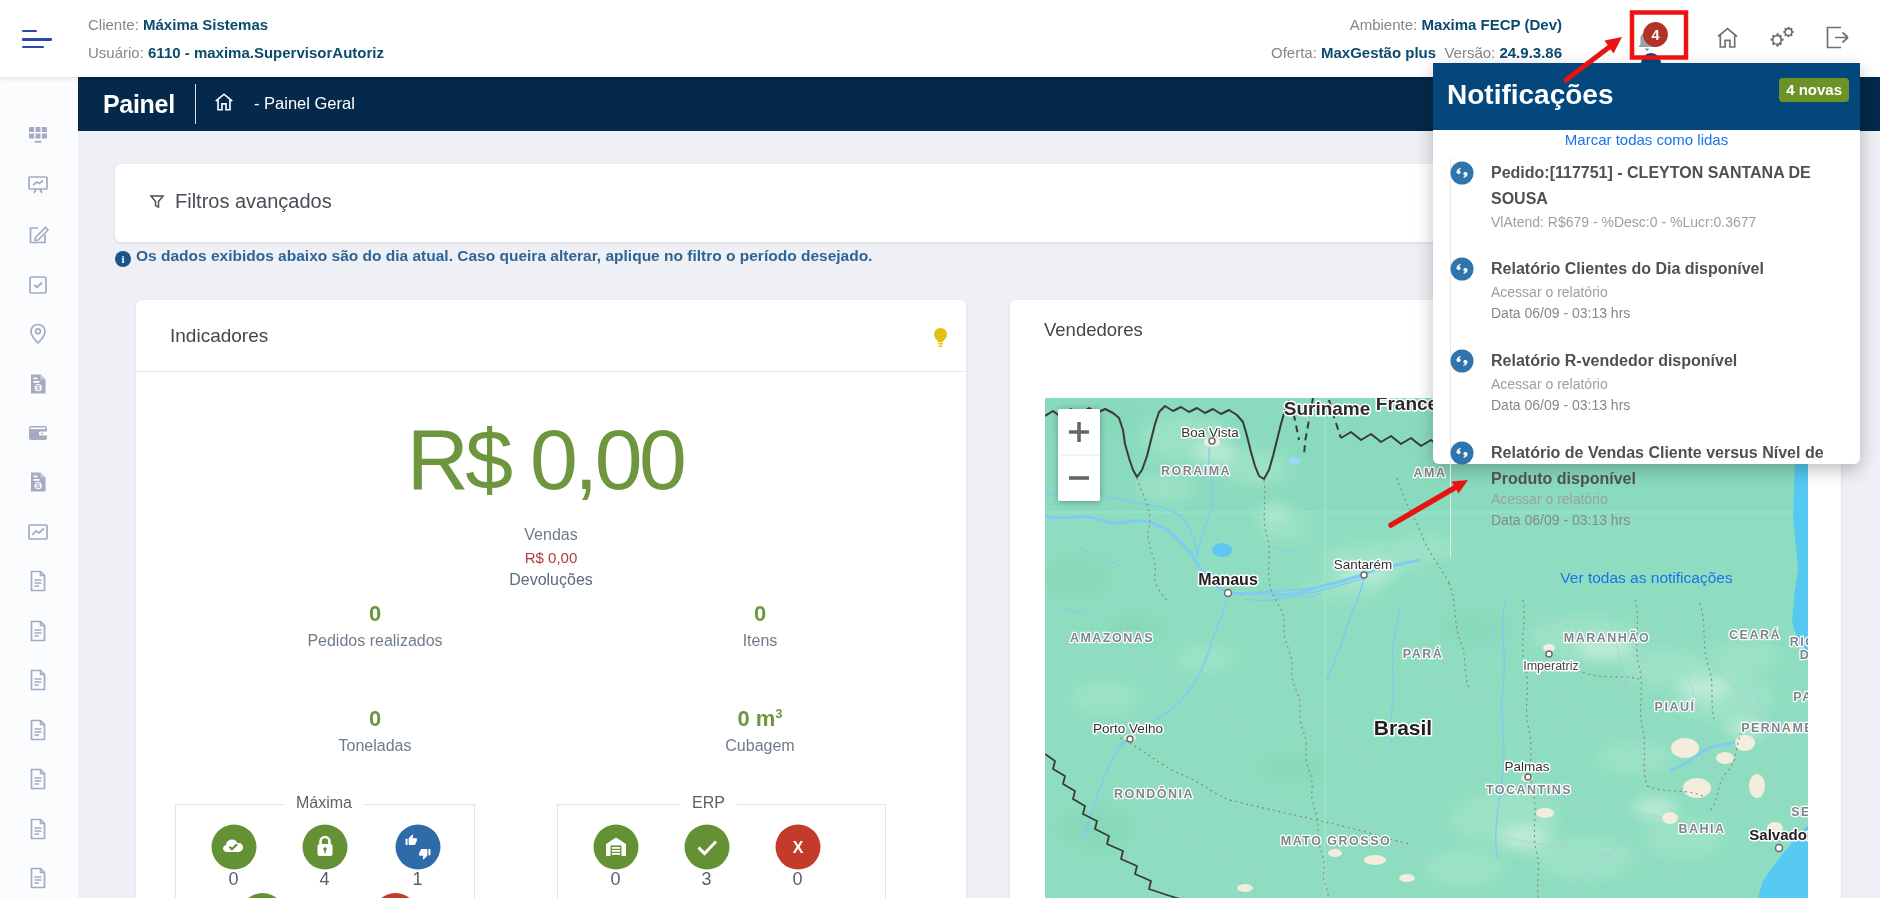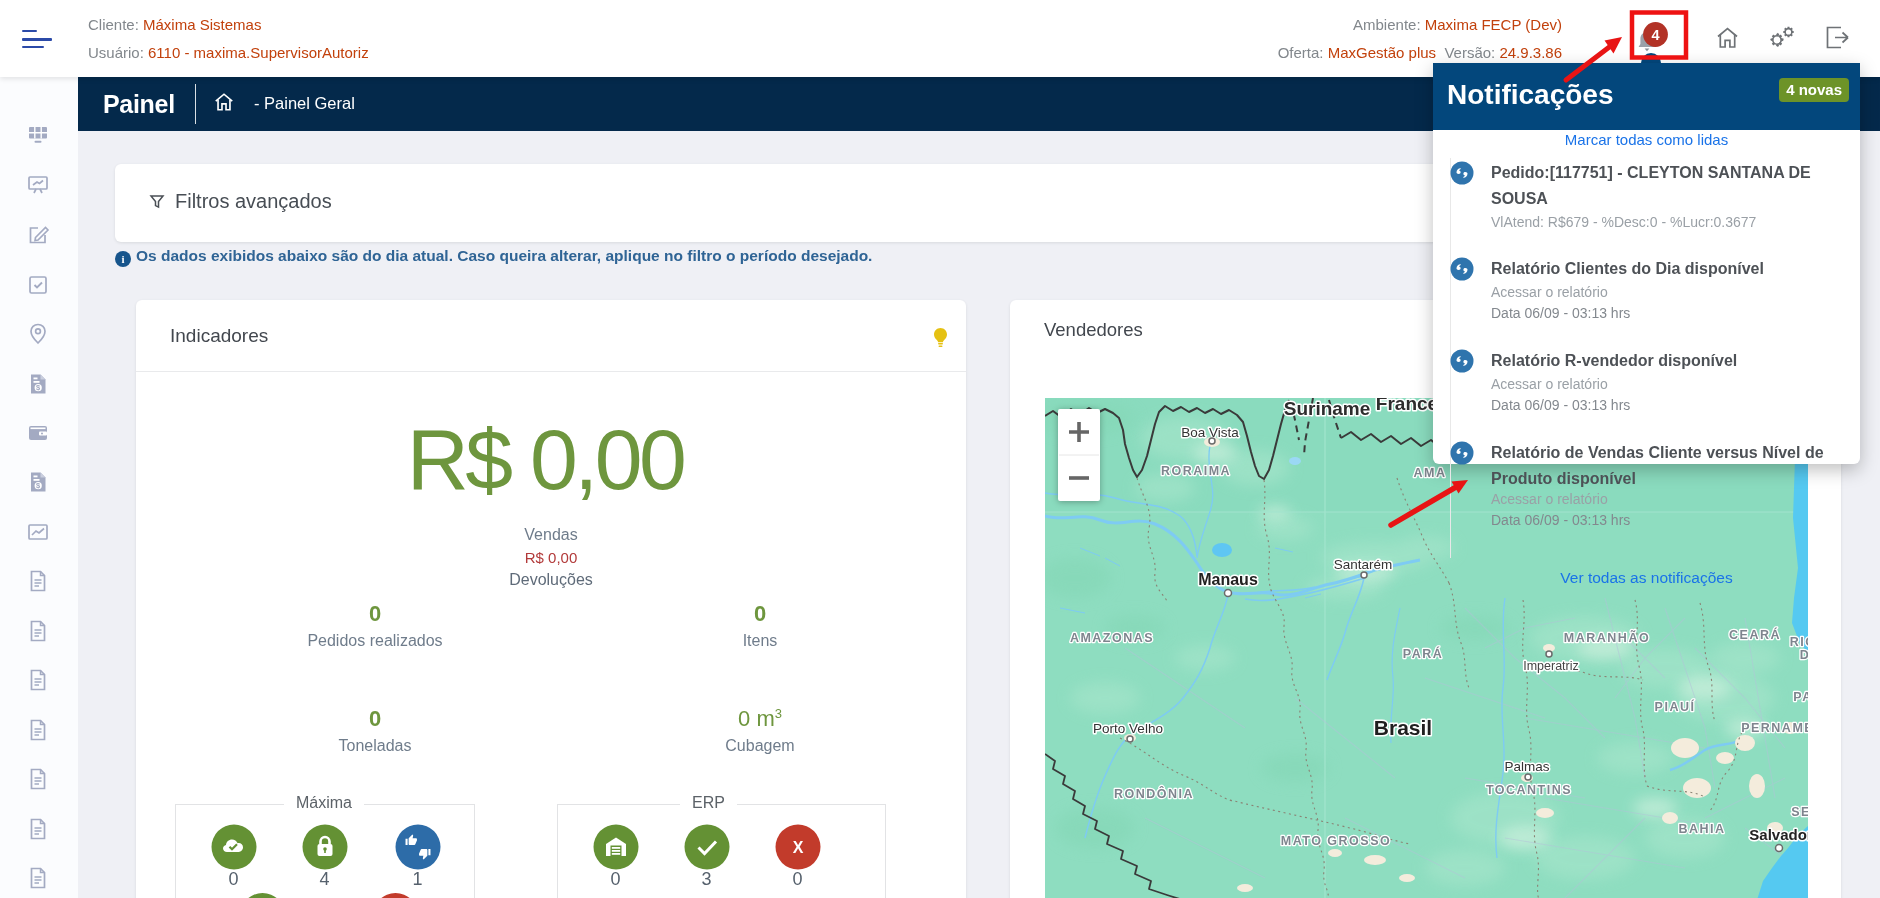--- a/index.html
+++ b/index.html
@@ -3,21 +3,21 @@
 <meta charset="utf-8">
 <style>
 * { margin:0; padding:0; box-sizing:border-box; }
 html,body { width:1880px; height:898px; overflow:hidden; font-family:"Liberation Sans", sans-serif; }
 #page { position:relative; width:1880px; height:898px; background:#eff0f5; overflow:hidden; }
 .abs { position:absolute; }
 
 
 #header { position:absolute; left:0; top:0; width:1880px; height:77px; background:#fff; box-shadow:0 2px 5px rgba(0,0,0,.10); z-index:5; }
 .htxt { font-size:15px; color:#82878c; }
-.htxt b { color:#c2410c; font-weight:400;text-align:right; }
+.htxt b { color:#0c4a6e; font-weight:700;text-align:right; }
 #hamb div { position:absolute; background:#2b4aa8; height:2px; border-radius:1px; }
 
 
 #navybar { position:absolute; left:78px; top:77px; width:1802px; height:54px; background:#04294b; z-index:4; }
 #navybar .title { position:absolute; left:25px; top:13px; font-size:25px; font-weight:700; color:#fff; letter-spacing:-0.3px; }
 #navybar .vline { position:absolute; left:117px; top:7px; width:1px; height:40px; background:rgba(255,255,255,.85); }
 #navybar .crumb { position:absolute; left:176px; top:17px; font-size:16.5px; color:#fff; }
 
 
 #sidebar { position:absolute; left:0; top:77px; width:78px; height:821px; background:#fbfcfe; z-index:3; }
@@ -239,21 +239,21 @@
     <div class="abs center cgray" style="left:0; top:226px; width:830px;">Vendas</div>
     <div class="abs center" style="left:0; top:249px; width:830px; font-size:15px; color:#b23a3a;">R$ 0,00</div>
     <div class="abs center" style="left:0; top:271px; width:830px; font-size:16px; color:#5f6b79;">Devoluções</div>
 
     <div class="abs center" style="left:24px; top:301px; width:430px; font-size:22px; font-weight:700; color:#6e963e;">0</div>
     <div class="abs center" style="left:454px; top:301px; width:340px; font-size:22px; font-weight:700; color:#6e963e;">0</div>
     <div class="abs center cgray" style="left:24px; top:332px; width:430px;">Pedidos realizados</div>
     <div class="abs center cgray" style="left:454px; top:332px; width:340px;">Itens</div>
 
     <div class="abs center" style="left:24px; top:406px; width:430px; font-size:22px; font-weight:700; color:#6e963e;">0</div>
-    <div class="abs center" style="left:454px; top:406px; width:340px; font-size:22px; font-weight:400; color:#6e963e;">0 m<sup style="font-size:13px;">3</sup></div>
+    <div class="abs center" style="left:454px; top:406px; width:340px; font-size:22px; font-weight:700; color:#6e963e;">0 m<sup style="font-size:13px;">3</sup></div>
     <div class="abs center cgray" style="left:24px; top:437px; width:430px;">Toneladas</div>
     <div class="abs center cgray" style="left:454px; top:437px; width:340px;">Cubagem</div>
 
     <div class="fbox" style="left:39px; top:504px; width:300px; height:200px;">
       <div class="flegend" style="left:108px;">Máxima</div>
     </div>
     <div class="fbox" style="left:421px; top:504px; width:329px; height:200px;">
       <div class="flegend" style="left:122px;">ERP</div>
     </div>
 

